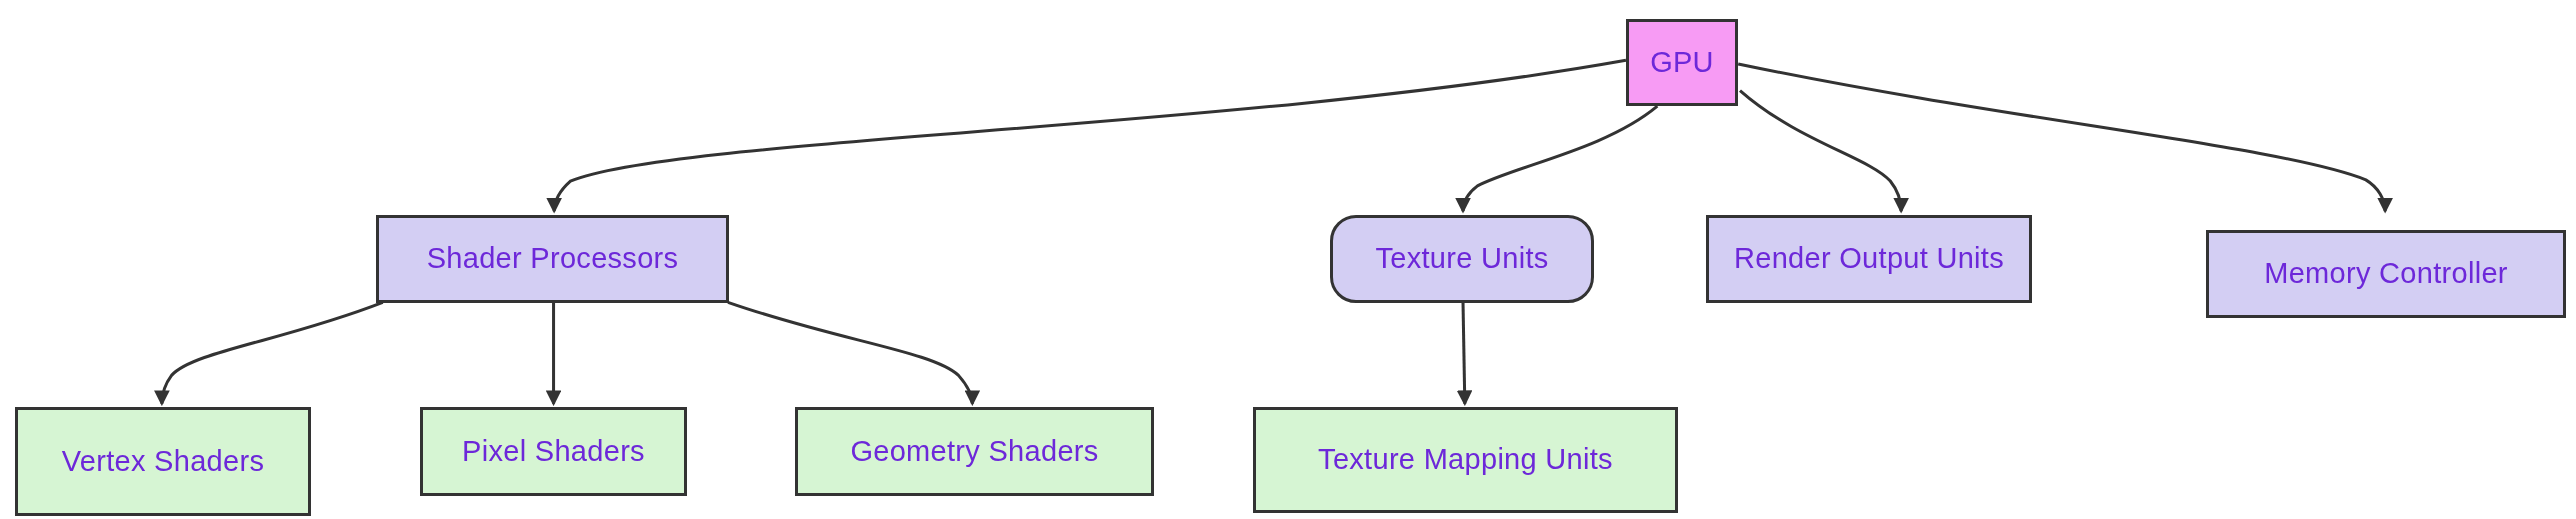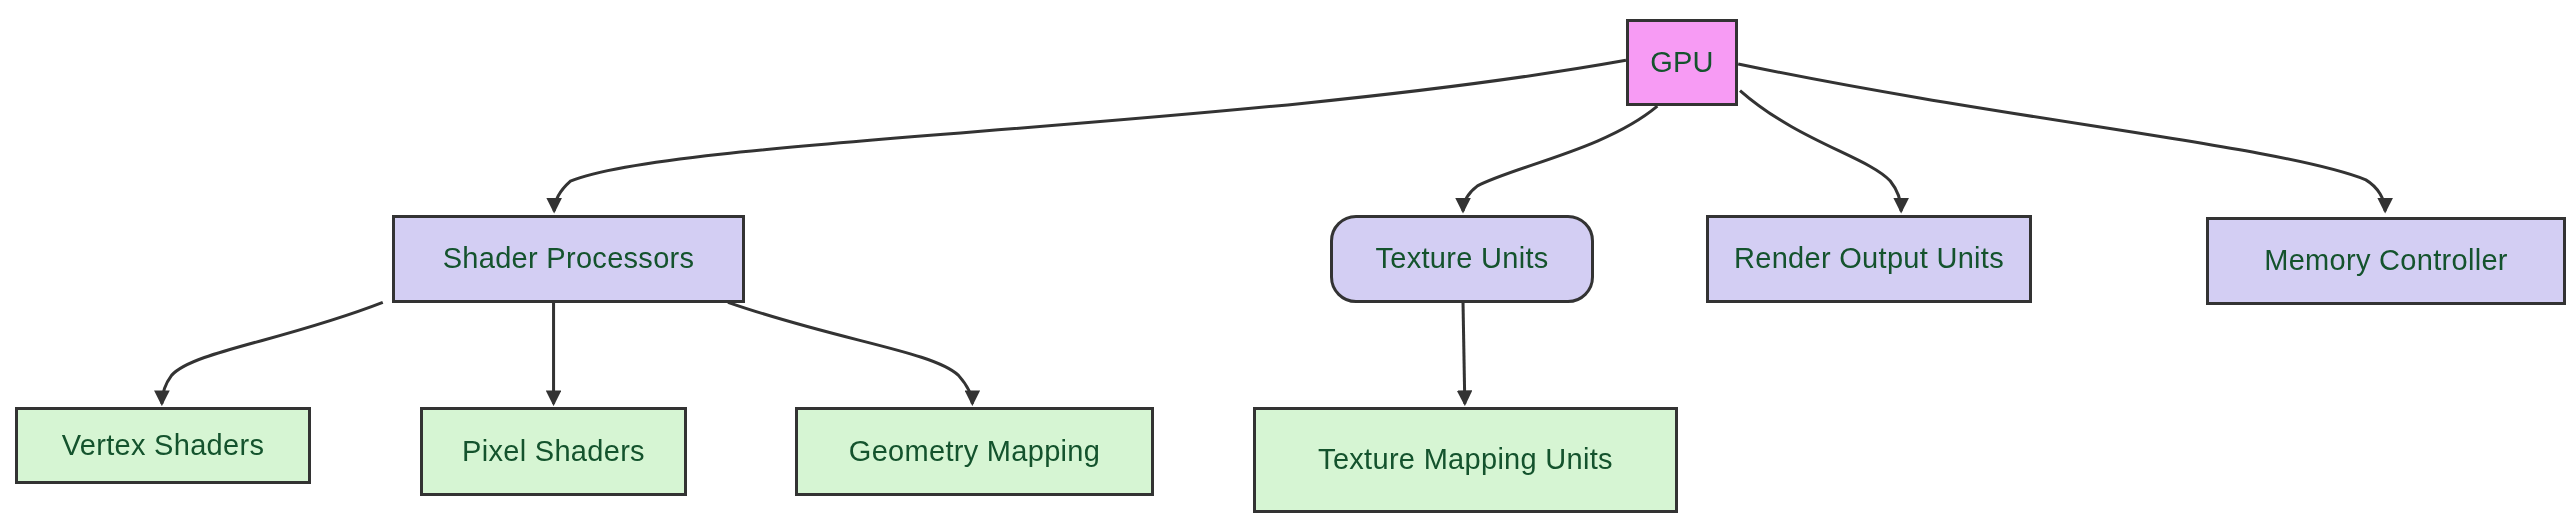--- a/index.html
+++ b/index.html
@@ -29,37 +29,37 @@
     stroke-width: 5;
   }
   .node {
     position: absolute;
     box-sizing: border-box;
     border: 3.6px solid #333333;
     display: flex;
     align-items: center;
     justify-content: center;
     text-align: center;
-    color: #14532d;
+    color: #6d28d9;
     font-size: 29px;
     line-height: 1.1;
     white-space: nowrap;
     letter-spacing: 0.3px;
   }
   .node.pink     { background: #f79bf4; }
   .node.lavender { background: #d3cef3; }
   .node.green    { background: #d6f5d3; }
 
   
   #n-gpu  { left: 1626px; top: 19.3px;  width: 112px; height: 87px; }
-  #n-sp   { left: 392px;  top: 215px; width: 353px; height: 88px; }
+  #n-sp   { left: 376px;  top: 215px; width: 353px; height: 88px; }
   #n-tu   { left: 1330px; top: 215px; width: 264px; height: 88px; border-radius: 26px; }
   #n-rou  { left: 1706px; top: 215px; width: 326px; height: 88px; }
-  #n-mc   { left: 2206px; top: 217px; width: 360px; height: 88px; }
-  #n-vs   { left: 15px;   top: 407px; width: 296px; height: 77px; }
+  #n-mc   { left: 2206px; top: 230px; width: 360px; height: 88px; }
+  #n-vs   { left: 15px;   top: 407px; width: 296px; height: 109px; }
   #n-ps   { left: 420px;  top: 407px; width: 267px; height: 89px; }
   #n-gs   { left: 795px; top: 407px; width: 359px; height: 89px; }
   #n-tmu  { left: 1253px; top: 407px; width: 425px; height: 106px; }
 </style>
 </head>
 <body>
 
 <div class="canvas">
 
   <svg class="edges-layer" viewBox="0 0 4268 860" xmlns="http://www.w3.org/2000/svg" aria-hidden="true">
@@ -108,21 +108,21 @@
 
   <div id="n-vs" class="node green">
     <span>Vertex Shaders</span>
   </div>
 
   <div id="n-ps" class="node green">
     <span>Pixel Shaders</span>
   </div>
 
   <div id="n-gs" class="node green">
-    <span>Geometry Mapping</span>
+    <span>Geometry Shaders</span>
   </div>
 
   <div id="n-tmu" class="node green">
     <span>Texture Mapping Units</span>
   </div>
 
 </div>
 
 
 </body></html>

